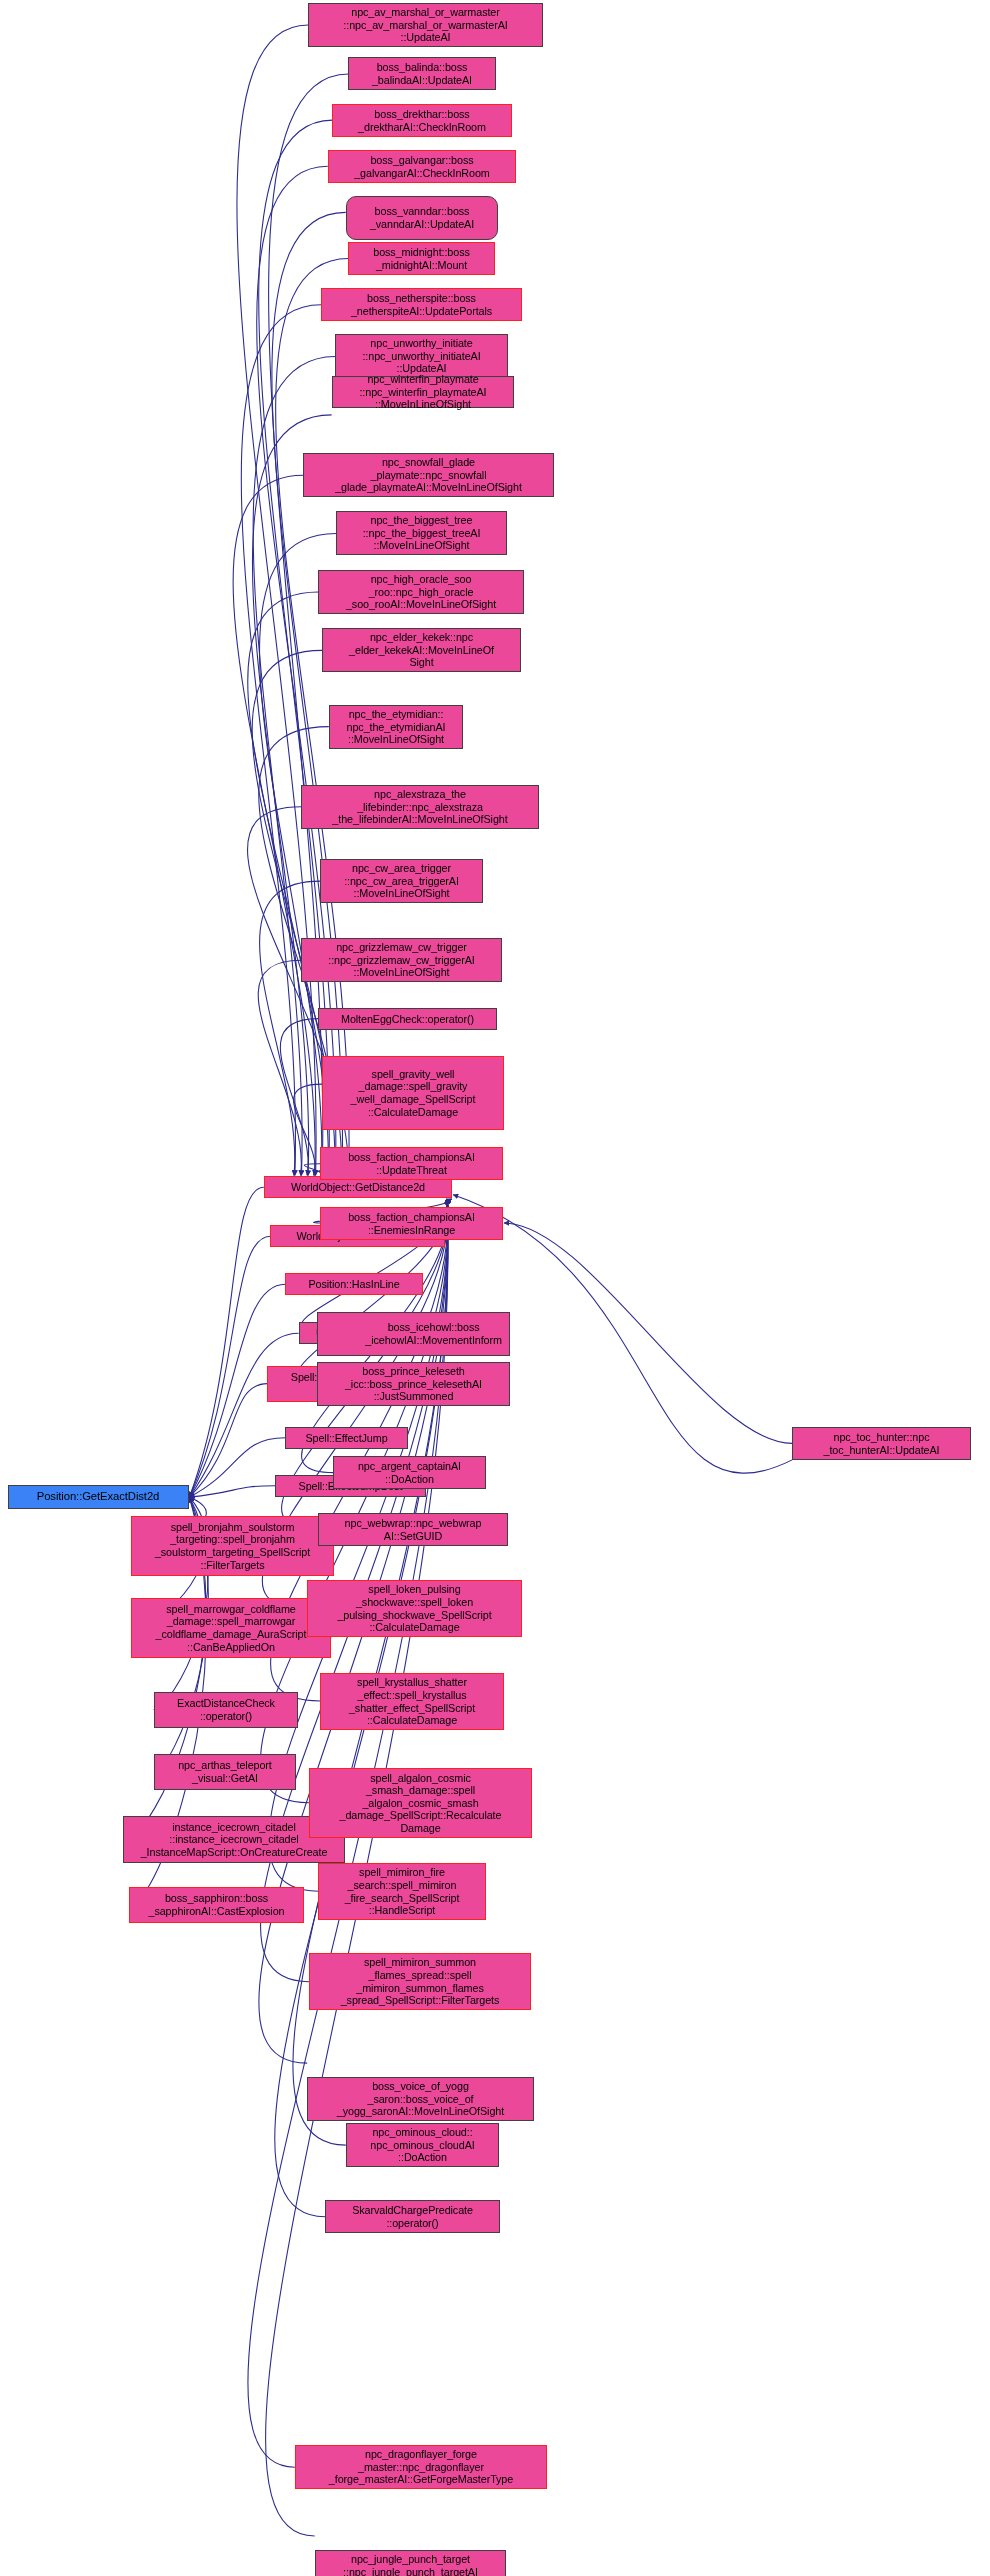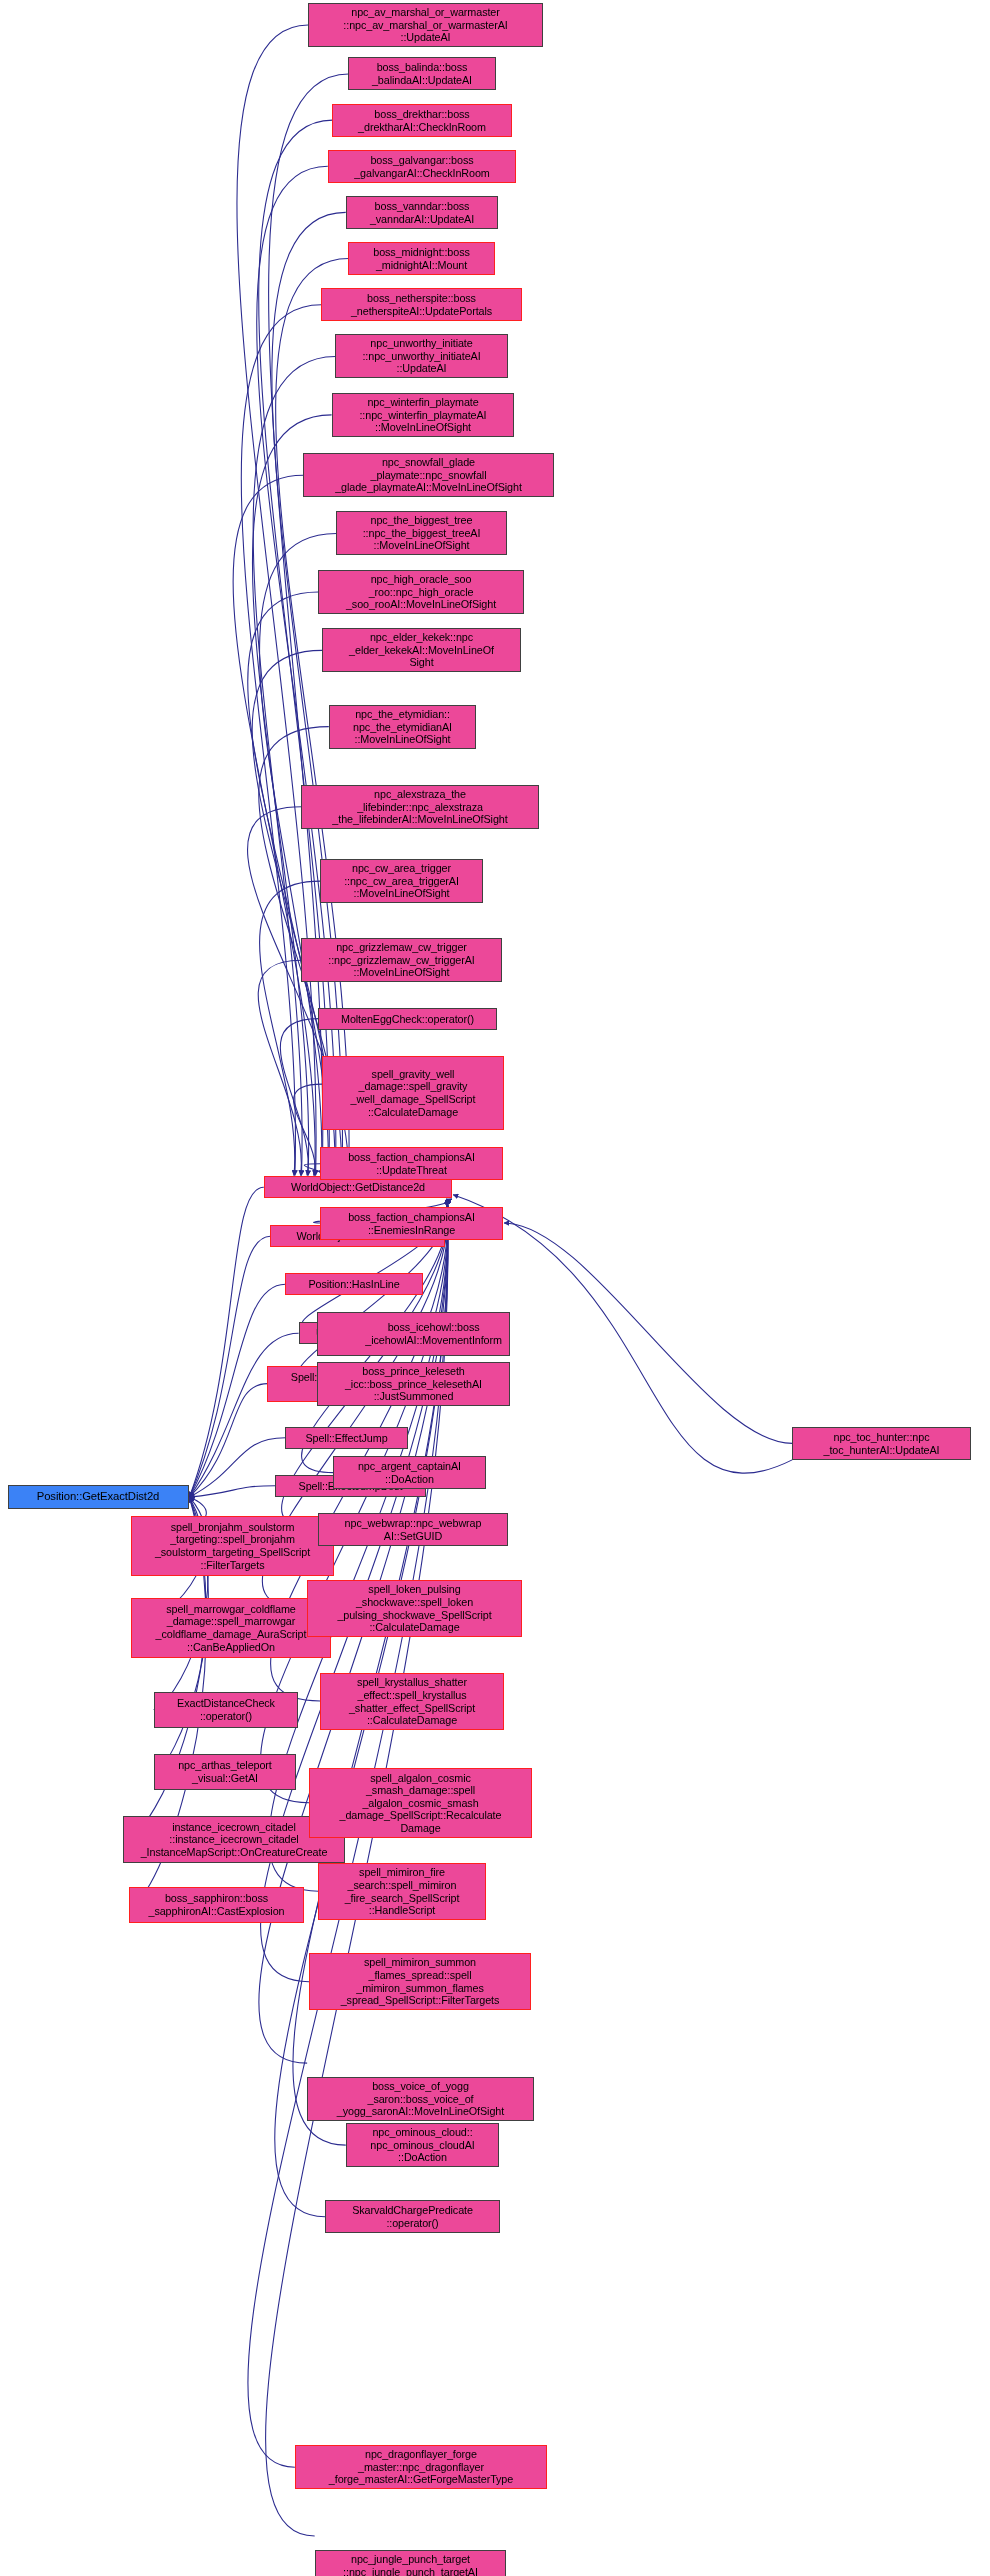--- a/index.html
+++ b/index.html
@@ -145,45 +145,45 @@
 _sapphironAI::CastExplosion</span></div>
       <div class="node" style="left: 308px; top: 2.8px; width: 235px; height: 44px;"><span class="node-label">npc_av_marshal_or_warmaster
 ::npc_av_marshal_or_warmasterAI
 ::UpdateAI</span></div>
       <div class="node" style="left: 348px; top: 57px; width: 148px; height: 33px;"><span class="node-label">boss_balinda::boss
 _balindaAI::UpdateAI</span></div>
       <div class="node red" style="left: 332px; top: 104px; width: 180px; height: 33px;"><span class="node-label">boss_drekthar::boss
 _drektharAI::CheckInRoom</span></div>
       <div class="node red" style="left: 328px; top: 150px; width: 188px; height: 33px;"><span class="node-label">boss_galvangar::boss
 _galvangarAI::CheckInRoom</span></div>
-      <div class="node" style="left: 346px; top: 196px; width: 152px; height: 33px;"><span class="node-label">boss_vanndar::boss
+      <div class="node" style="left: 346px; top: 196px; width: 152px; height: 44px; border-radius: 10px;"><span class="node-label">boss_vanndar::boss
 _vanndarAI::UpdateAI</span></div>
       <div class="node red" style="left: 348px; top: 242px; width: 147px; height: 33px;"><span class="node-label">boss_midnight::boss
 _midnightAI::Mount</span></div>
       <div class="node red" style="left: 321px; top: 288px; width: 201px; height: 33px;"><span class="node-label">boss_netherspite::boss
 _netherspiteAI::UpdatePortals</span></div>
       <div class="node" style="left: 335px; top: 334px; width: 173px; height: 44px;"><span class="node-label">npc_unworthy_initiate
 ::npc_unworthy_initiateAI
 ::UpdateAI</span></div>
-      <div class="node" style="left: 332px; top: 393px; width: 182px; height: 44px;"><span class="node-label">npc_winterfin_playmate
+      <div class="node" style="left: 332px; top: 376px; width: 182px; height: 32px;"><span class="node-label">npc_winterfin_playmate
 ::npc_winterfin_playmateAI
 ::MoveInLineOfSight</span></div>
       <div class="node" style="left: 303px; top: 453px; width: 251px; height: 44px;"><span class="node-label">npc_snowfall_glade
 _playmate::npc_snowfall
 _glade_playmateAI::MoveInLineOfSight</span></div>
       <div class="node" style="left: 336px; top: 511px; width: 171px; height: 44px;"><span class="node-label">npc_the_biggest_tree
 ::npc_the_biggest_treeAI
 ::MoveInLineOfSight</span></div>
       <div class="node" style="left: 318px; top: 570px; width: 206px; height: 44px;"><span class="node-label">npc_high_oracle_soo
 _roo::npc_high_oracle
 _soo_rooAI::MoveInLineOfSight</span></div>
       <div class="node" style="left: 322px; top: 628px; width: 199px; height: 44px;"><span class="node-label">npc_elder_kekek::npc
 _elder_kekekAI::MoveInLineOf
 Sight</span></div>
-      <div class="node" style="left: 329px; top: 705px; width: 147px; height: 44px;"><span class="node-label">npc_the_etymidian::
+      <div class="node" style="left: 329px; top: 705px; width: 134px; height: 44px;"><span class="node-label">npc_the_etymidian::
 npc_the_etymidianAI
 ::MoveInLineOfSight</span></div>
       <div class="node" style="left: 301px; top: 785px; width: 238px; height: 44px;"><span class="node-label">npc_alexstraza_the
 _lifebinder::npc_alexstraza
 _the_lifebinderAI::MoveInLineOfSight</span></div>
       <div class="node" style="left: 320px; top: 859px; width: 163px; height: 44px;"><span class="node-label">npc_cw_area_trigger
 ::npc_cw_area_triggerAI
 ::MoveInLineOfSight</span></div>
       <div class="node" style="left: 301px; top: 938px; width: 201px; height: 44px;"><span class="node-label">npc_grizzlemaw_cw_trigger
 ::npc_grizzlemaw_cw_triggerAI

